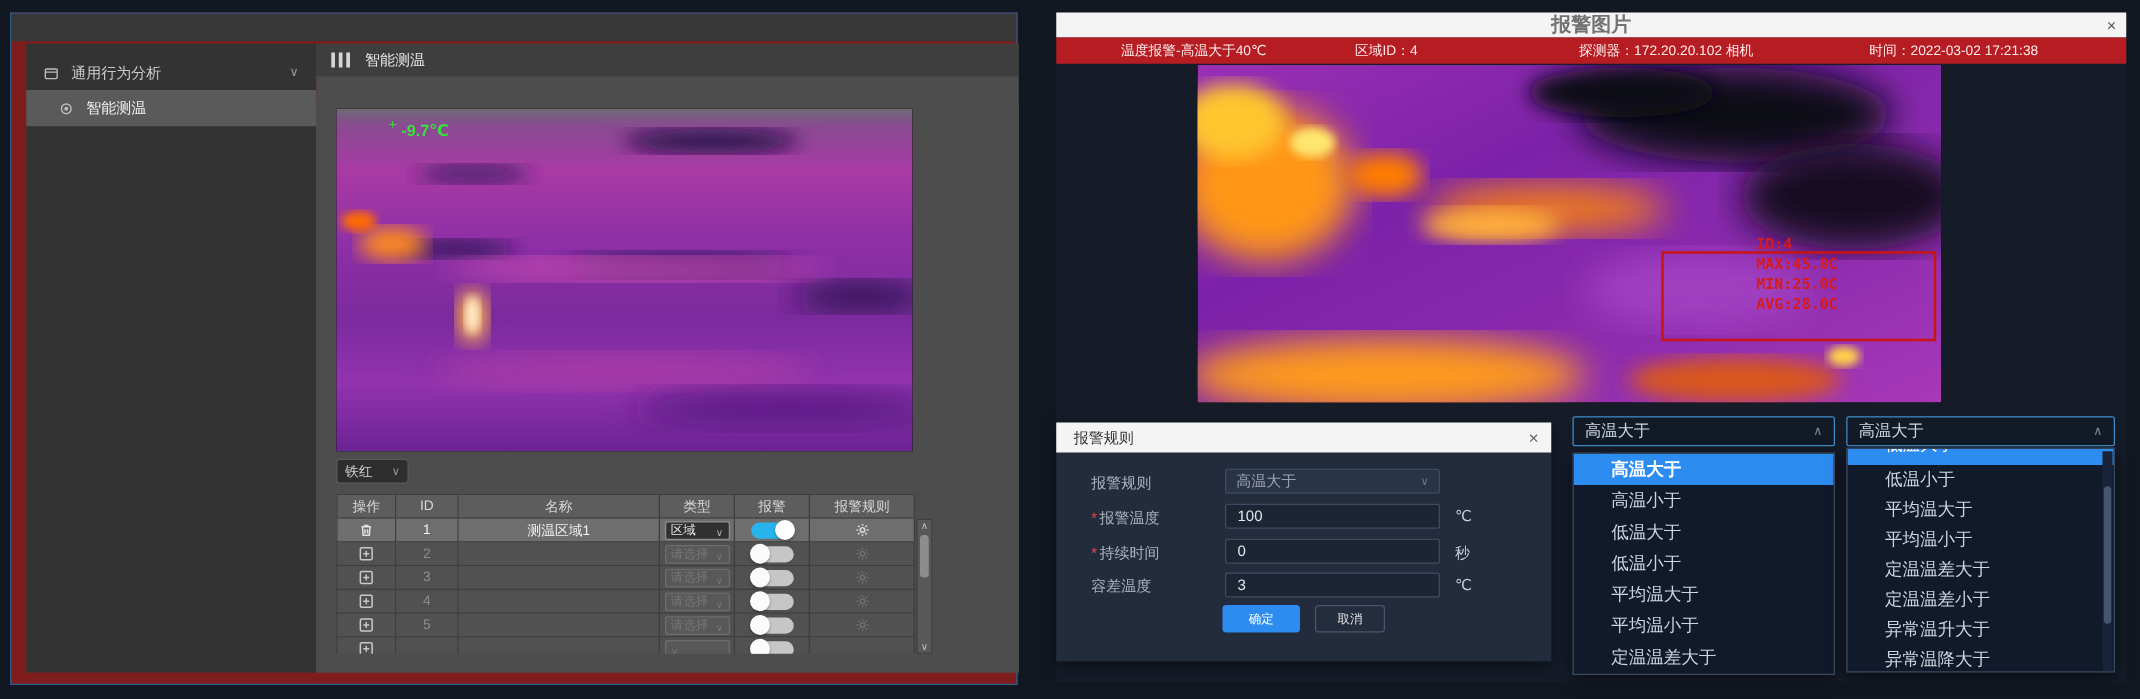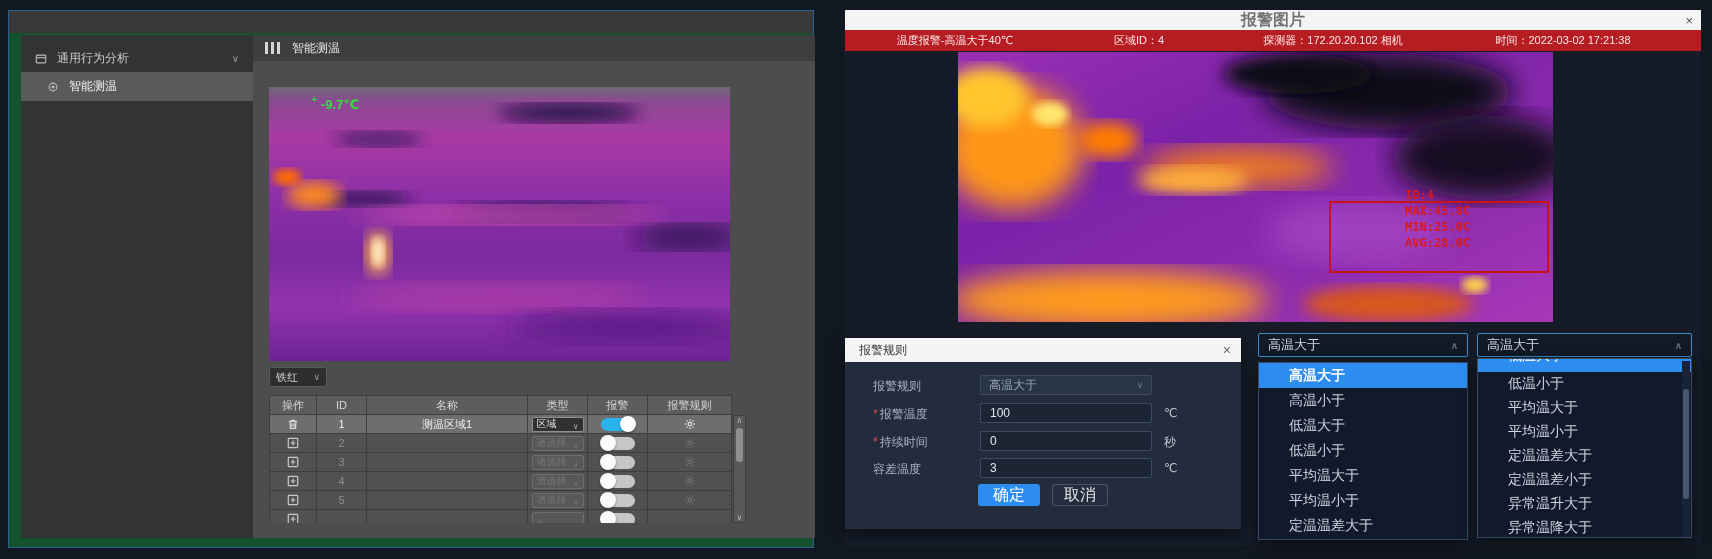--- a/index.html
+++ b/index.html
@@ -2,21 +2,21 @@
 <html><head>
 <meta charset="utf-8">
 <style>
   * { margin:0; padding:0; box-sizing:border-box; }
   html,body { background:#0e131b; }
   body { font-family:"Liberation Sans","DejaVu Sans",sans-serif; }
   .canvas { position:relative; width:1712px; height:559px; background:#121822; overflow:hidden; }
 
   
   .win-left { position:absolute; left:8px; top:10px; width:806px; height:538px;
-    background:#14532d; border:1px solid #2c5f91; }
+    background:#7f1d1d; border:1px solid #2c5f91; }
   .lw-topbar { position:absolute; left:0; top:0; width:100%; height:22px; background:#383838; }
   .lw-sidebar { position:absolute; left:12px; top:24px; width:232px; height:503px; background:#333333; }
   .side-item { position:relative; display:flex; align-items:center; gap:10px; height:27px;
     padding:0 14px; color:#c9c9c9; font-size:12px; cursor:pointer; }
   .side-item.first { margin-top:10px; }
   .side-item.selected { background:#5a5a5a; color:#f0f0f0; height:29px; padding-left:26px; }
   .side-item .chev { margin-left:auto; color:#9a9a9a; font-size:10px; }
   .mini-ico { width:12px; height:12px; color:#bdbdbd; flex:0 0 auto; }
 
   .lw-main { position:absolute; left:244px; top:24px; width:562px; height:503px; background:#4d4d4d; }
@@ -96,21 +96,21 @@
   .req { color:#e04b4b; margin-right:2px; }
   .fctl { position:absolute; left:135px; top:0; width:172px; height:20px; border-radius:2px; }
   .fselect { background:#2a3447; border:1px solid #3d4a61; color:#99a3b4; font-size:12px;
     display:flex; align-items:center; justify-content:space-between; padding:0 8px; }
   .fselect .chev { font-size:9px; color:#6d7a8e; }
   .finput { background:#1c2533; border:1px solid #3e4c63; color:#e2e8f0; font-size:12px;
     padding:0 9px; width:172px; height:20px; border-radius:2px; outline:none;
     font-family:"Liberation Sans","DejaVu Sans",sans-serif; }
   .funit { position:absolute; left:319px; top:3px; font-size:12px; color:#c6cdd8; }
   .dlg-btns { position:absolute; left:0; top:146px; width:100%; display:flex; gap:12px; justify-content:center; }
-  .btn { height:22px; border-radius:3px; font-size:16px; display:flex; align-items:center;
+  .btn { height:22px; border-radius:3px; font-size:10px; display:flex; align-items:center;
     justify-content:center; cursor:pointer; }
   .btn.ok { width:62px; background:#2d8cf0; color:#fff; }
   .btn.cancel { width:56px; background:#232d3d; border:1px solid #4a566c; color:#e5e5e5; }
 
   
   .dd { position:absolute; top:333px; }
   .dd1 { left:1258px; width:210px; }
   .dd2 { left:1477px; width:215px; }
   .dd-select { position:absolute; left:0; top:0; width:100%; height:24px; background:#121a28;
     border:1px solid #3f8cc8; border-radius:2px; color:#cfd6e0; font-size:13px;
@@ -445,21 +445,21 @@
     </div>
   </div>
 
   <div class="win-right">
     <div class="rw-titlebar">
       <span class="rw-title">报警图片</span>
       <span class="rw-close">×</span>
     </div>
     <div class="rw-alert">
       <span style="left:110px">温度报警-高温大于40℃</span>
-      <span style="left:294px">区域ID：4</span>
+      <span style="left:264px">区域ID：4</span>
       <span style="left:488px">探测器：172.20.20.102 相机</span>
       <span style="left:718px">时间：2022-03-02 17:21:38</span>
     </div>
 
     <div class="thermal-r">
       <svg width="595" height="270" viewBox="0 0 595 270">
         <defs>
           <linearGradient id="rg1" x1="0" y1="0" x2="1" y2="1">
             <stop offset="0" stop-color="#9a2fb4"></stop>
               <stop offset="0.35" stop-color="#7c22a8"></stop>

